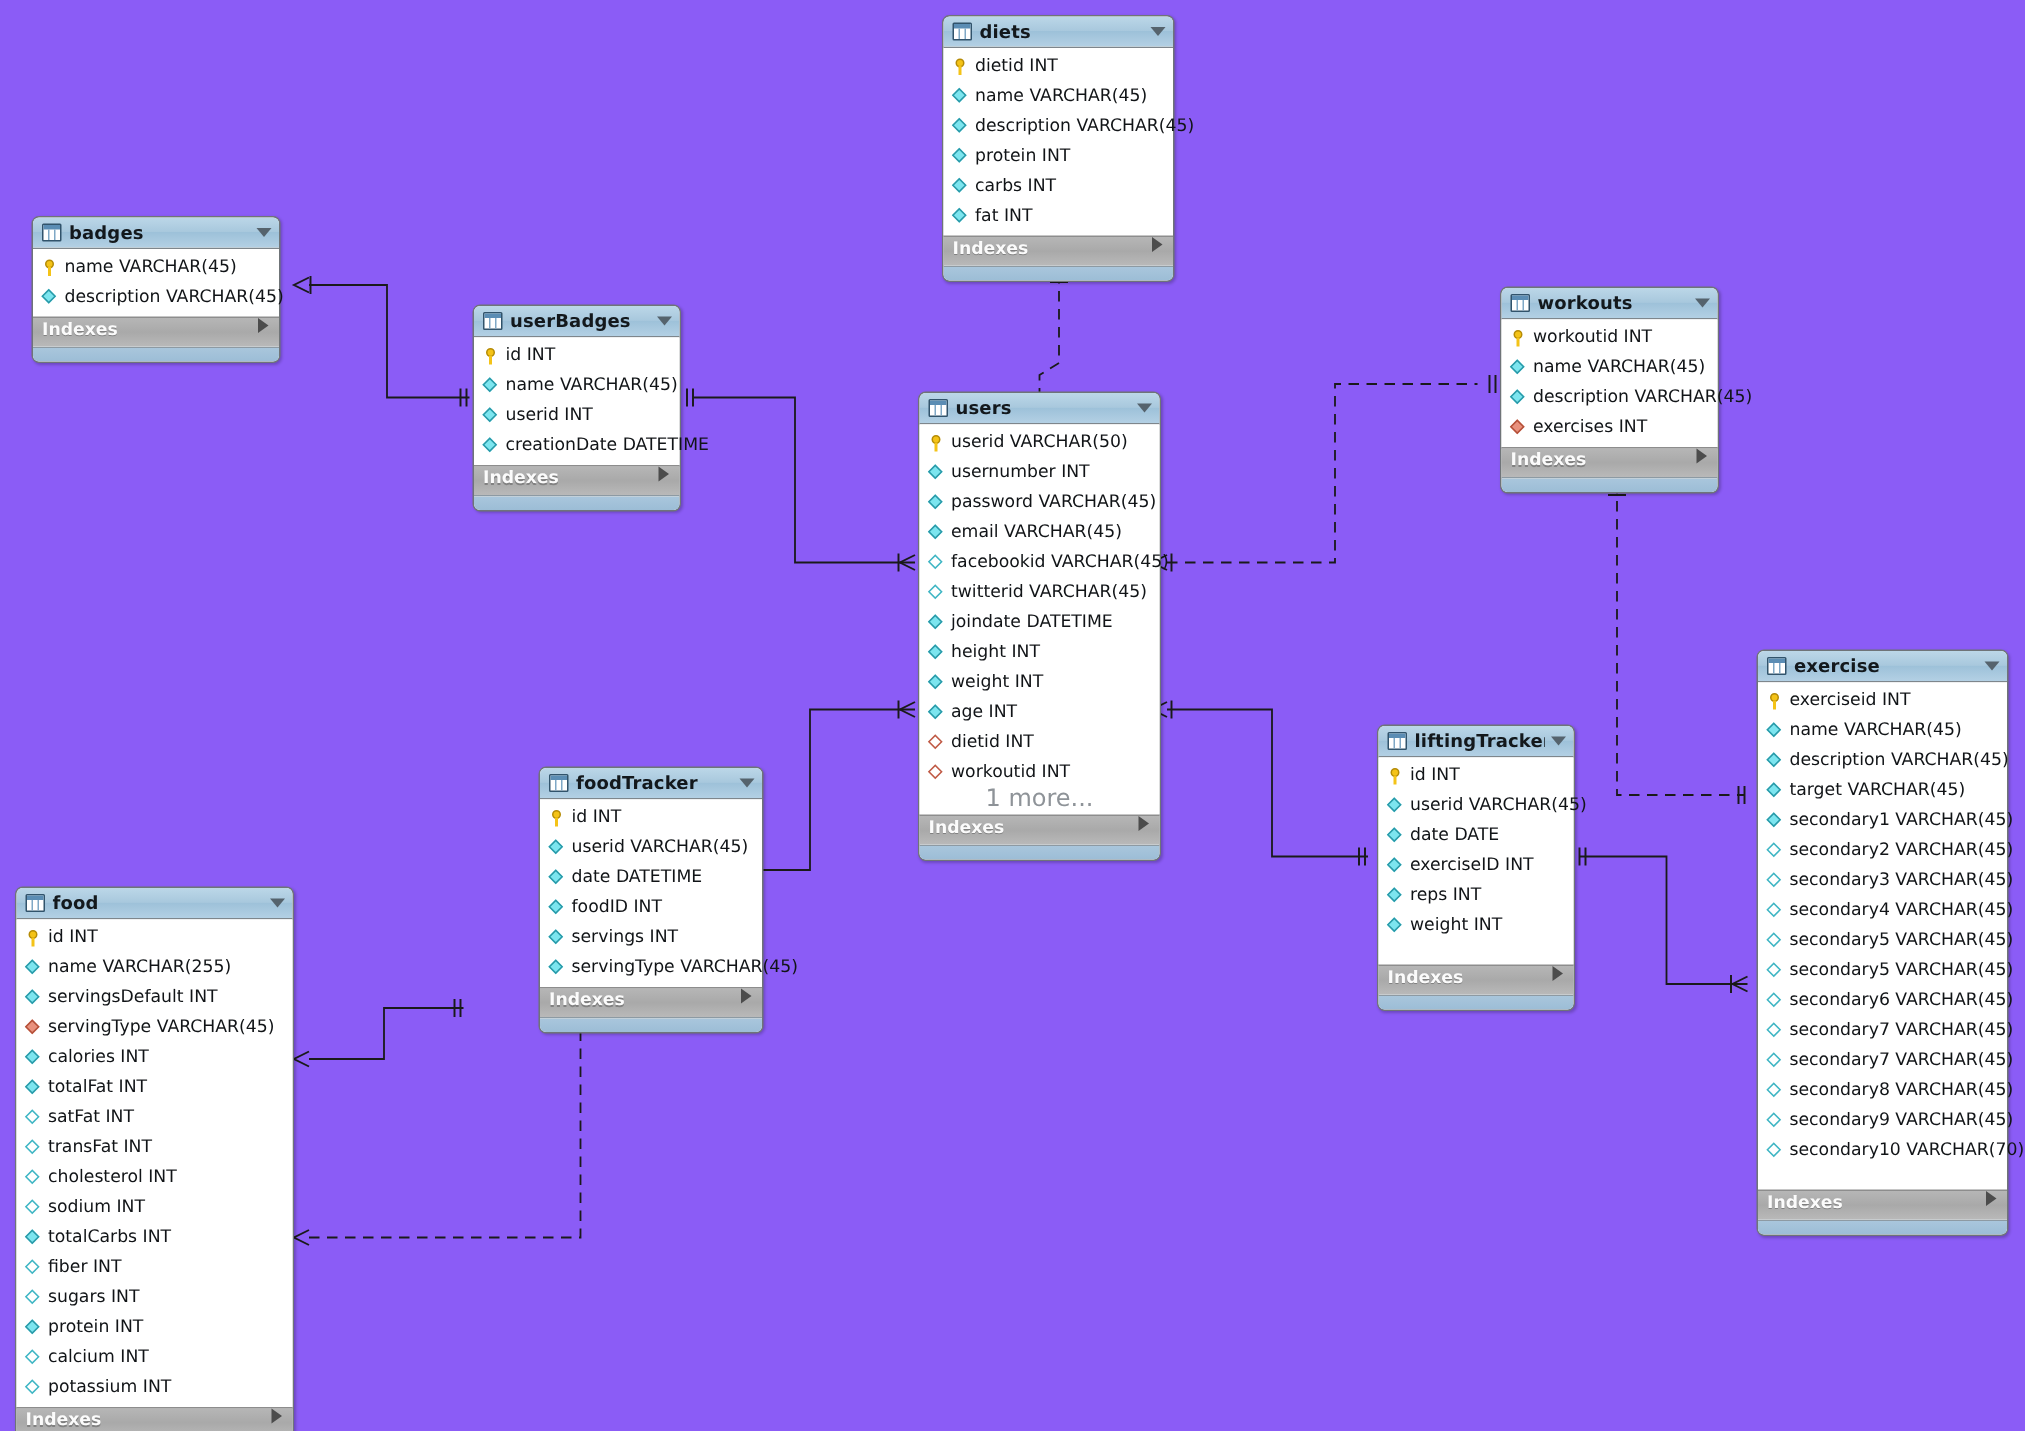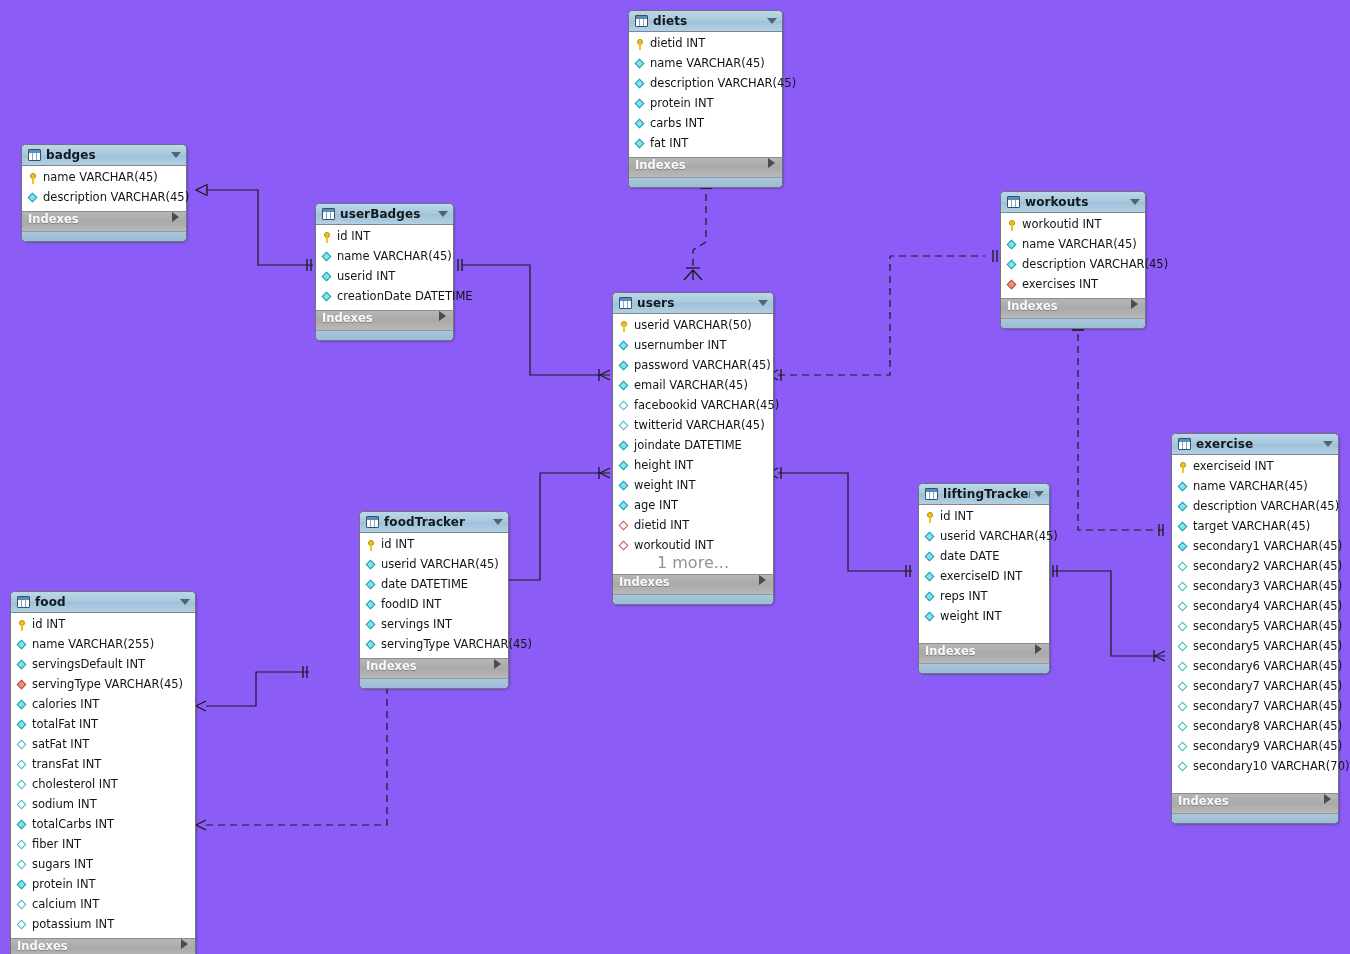--- a/index.html
+++ b/index.html
@@ -392,21 +392,21 @@
           <span class="ic dia red"></span>
           <span class="lbl">exercises INT</span>
         </div>
       </div>
       <div class="idx">
         <span class="t">Indexes</span>
         <span class="arr"></span>
       </div>
       <div class="foot"></div>
     </div>
-    <div class="tbl" style="left: 612px; top: 292px; width: 162px;">
+    <div class="tbl" style="left: 612px; top: 261px; width: 162px;">
       <div class="hdr">
         <span class="tbl-icon"></span>
         <span class="tbl-name">users</span>
         <span class="caret"></span>
       </div>
       <div class="body">
         <div class="fld">
           <span class="ic key"></span>
           <span class="lbl">userid VARCHAR(50)</span>
         </div>

